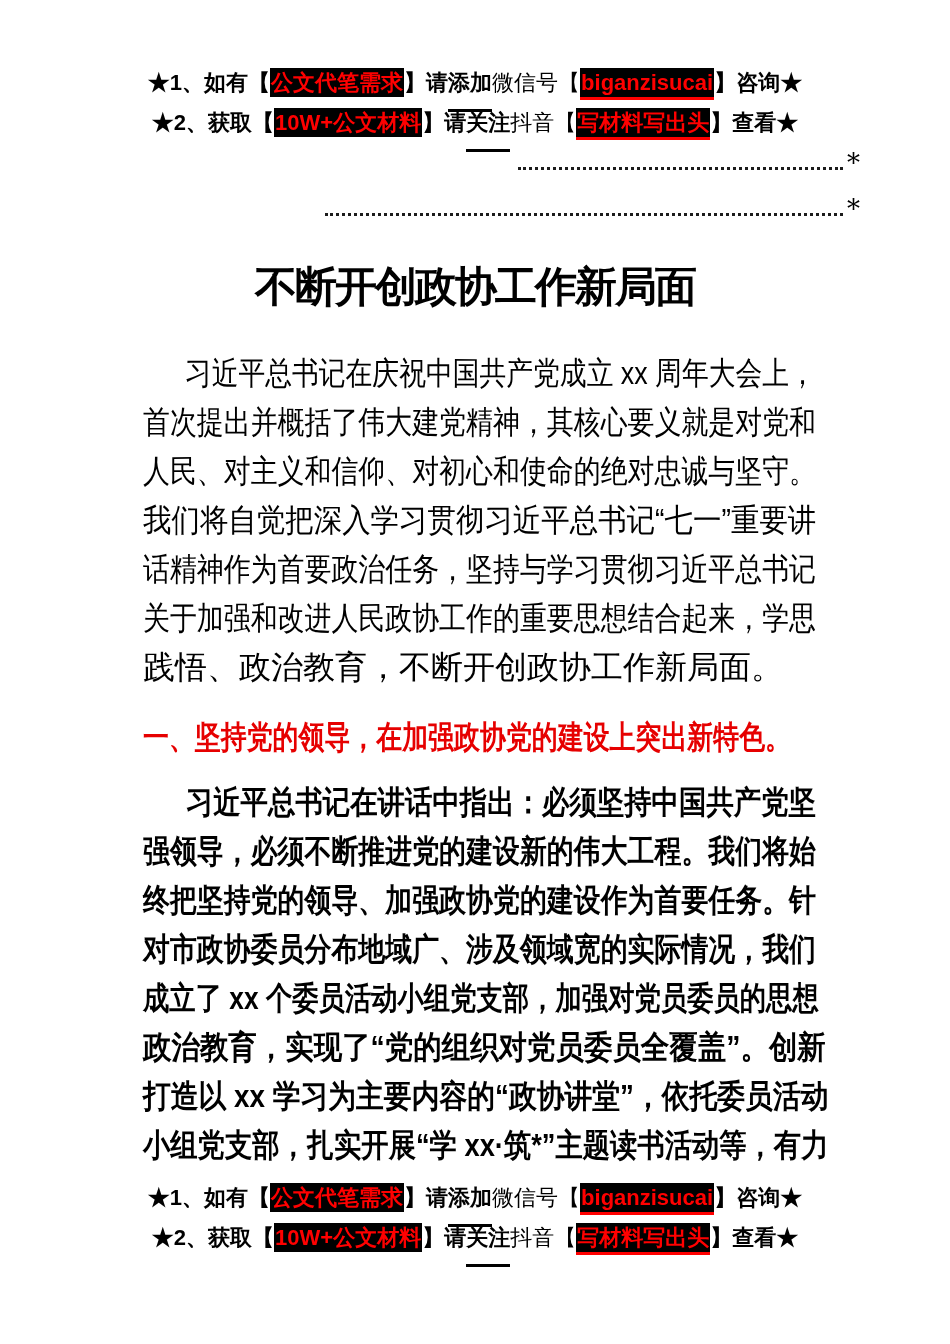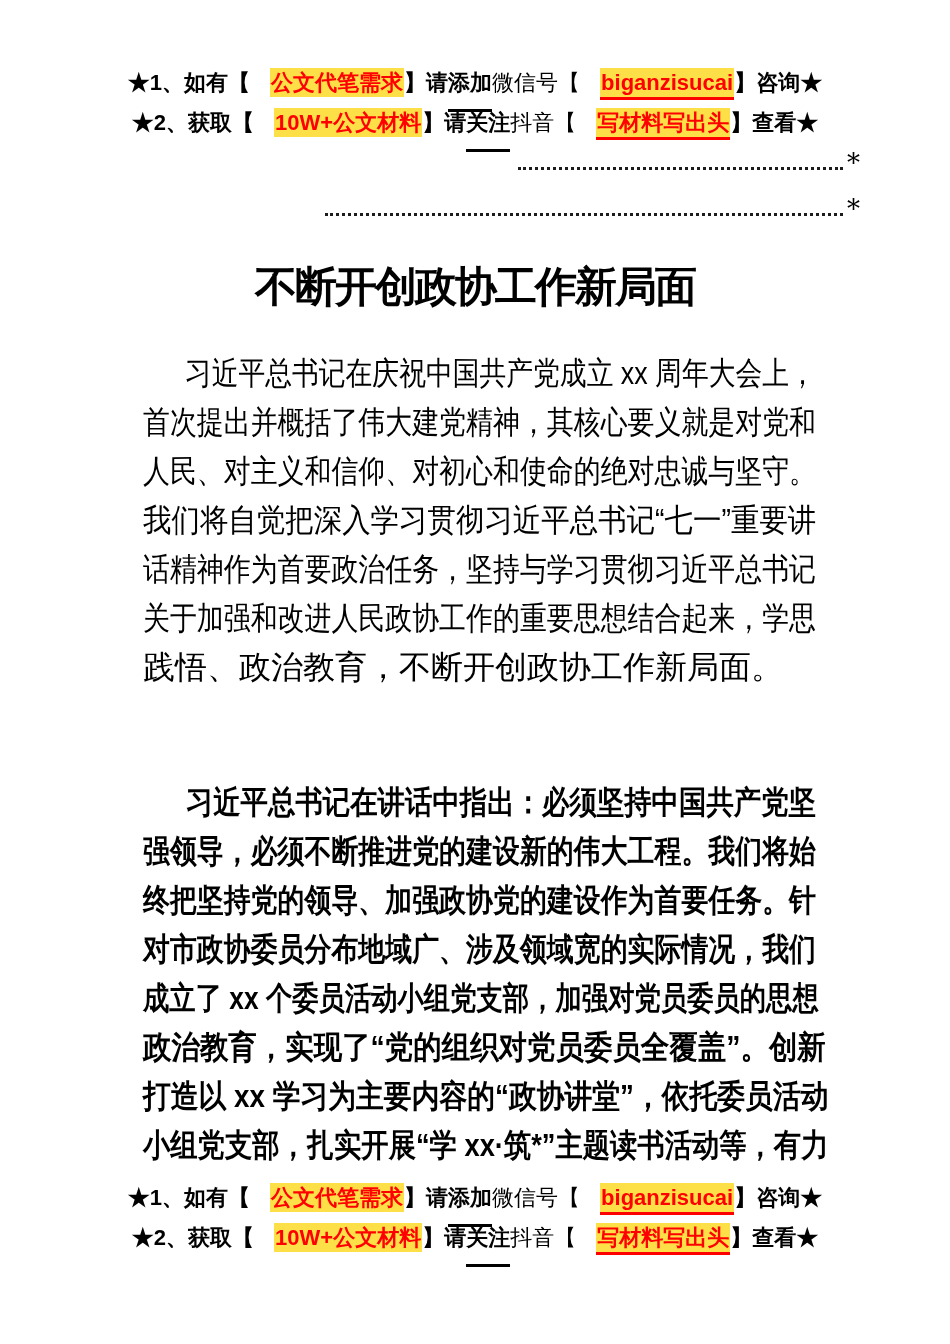--- a/index.html
+++ b/index.html
@@ -27,24 +27,23 @@
   .notice-bottom { top: 1178px; }
   .notice-line {
     height: 40px;
     line-height: 40px;
     font-size: 22px;
     font-weight: bold;
     white-space: nowrap;
   }
   .notice-line .reg { font-weight: normal; text-align: center; }
   .notice-line .hl {
-    background: #fde047;
+    background: #000000;
     color: #ff0000;
     padding: 2px 1px;
-    margin-left: 20px;
   }
   .notice-line .u { border-bottom: 3px solid #000000; padding-bottom: 14px; }
   .notice-line .u-red { border-bottom: 3px solid #ff0000; text-align: center; }
 
   
   .dl {
     position: absolute;
     right: 90px;
     display: flex;
     align-items: flex-end;
@@ -138,20 +137,23 @@
   <div class="para para-1">
     <span class="line fit indent" style="transform-origin: 0px 50%; transform: scaleX(0.837065);">习近平总书记在庆祝中国共产党成立 xx 周年大会上，</span>
     <span class="line fit" style="transform-origin: 0px 50%; transform: scaleX(0.84125);">首次提出并概括了伟大建党精神，其核心要义就是对党和</span>
     <span class="line fit" style="transform-origin: 0px 50%; transform: scaleX(0.84125);">人民、对主义和信仰、对初心和使命的绝对忠诚与坚守。</span>
     <span class="line fit" style="transform-origin: 0px 50%; transform: scaleX(0.889036);">我们将自觉把深入学习贯彻习近平总书记“七一”重要讲</span>
     <span class="line fit" style="transform-origin: 0px 50%; transform: scaleX(0.84125);">话精神作为首要政治任务，坚持与学习贯彻习近平总书记</span>
     <span class="line fit" style="transform-origin: 0px 50%; transform: scaleX(0.84125);">关于加强和改进人民政协工作的重要思想结合起来，学思</span>
     <span class="line fit last">践悟、政治教育，不断开创政协工作新局面。</span>
   </div>
 
+  <h2 class="heading">
+    <span class="line fit" style="transform-origin: 0px 50%; transform: scaleX(0.81);">一、坚持党的领导，在加强政协党的建设上突出新特色。</span>
+  </h2>
 
   <div class="para para-2">
     <span class="line fit indent" style="transform-origin: 0px 50%; transform: scaleX(0.856234);">习近平总书记在讲话中指出：必须坚持中国共产党坚</span>
     <span class="line fit" style="transform-origin: 0px 50%; transform: scaleX(0.84125);">强领导，必须不断推进党的建设新的伟大工程。我们将始</span>
     <span class="line fit" style="transform-origin: 0px 50%; transform: scaleX(0.84125);">终把坚持党的领导、加强政协党的建设作为首要任务。针</span>
     <span class="line fit" style="transform-origin: 0px 50%; transform: scaleX(0.84125);">对市政协委员分布地域广、涉及领域宽的实际情况，我们</span>
     <span class="line fit" style="transform-origin: 0px 50%; transform: scaleX(0.822738);">成立了 xx 个委员活动小组党支部，加强对党员委员的思想</span>
     <span class="line fit" style="transform-origin: 0px 50%; transform: scaleX(0.889036);">政治教育，实现了“党的组织对党员委员全覆盖”。创新</span>
     <span class="line fit" style="transform-origin: 0px 50%; transform: scaleX(0.868387);">打造以 xx 学习为主要内容的“政协讲堂”，依托委员活动</span>
     <span class="line fit" style="transform-origin: 0px 50%; transform: scaleX(0.852978);">小组党支部，扎实开展“学 xx·筑*”主题读书活动等，有力</span>

